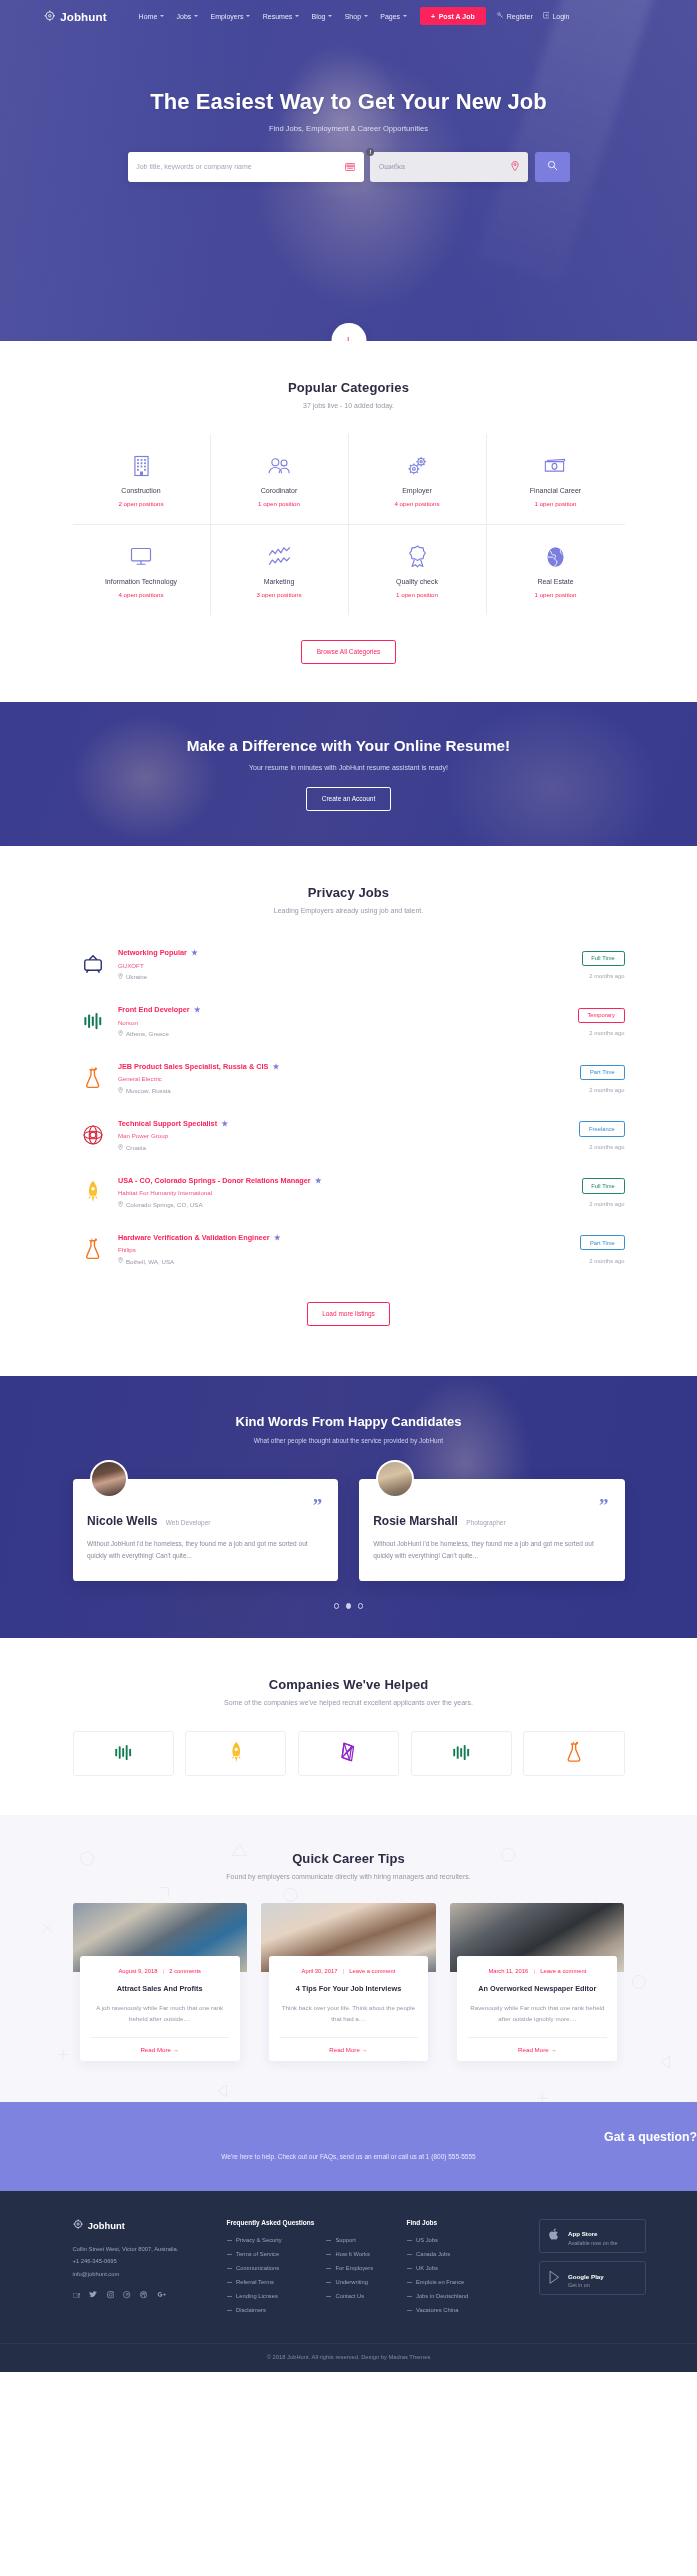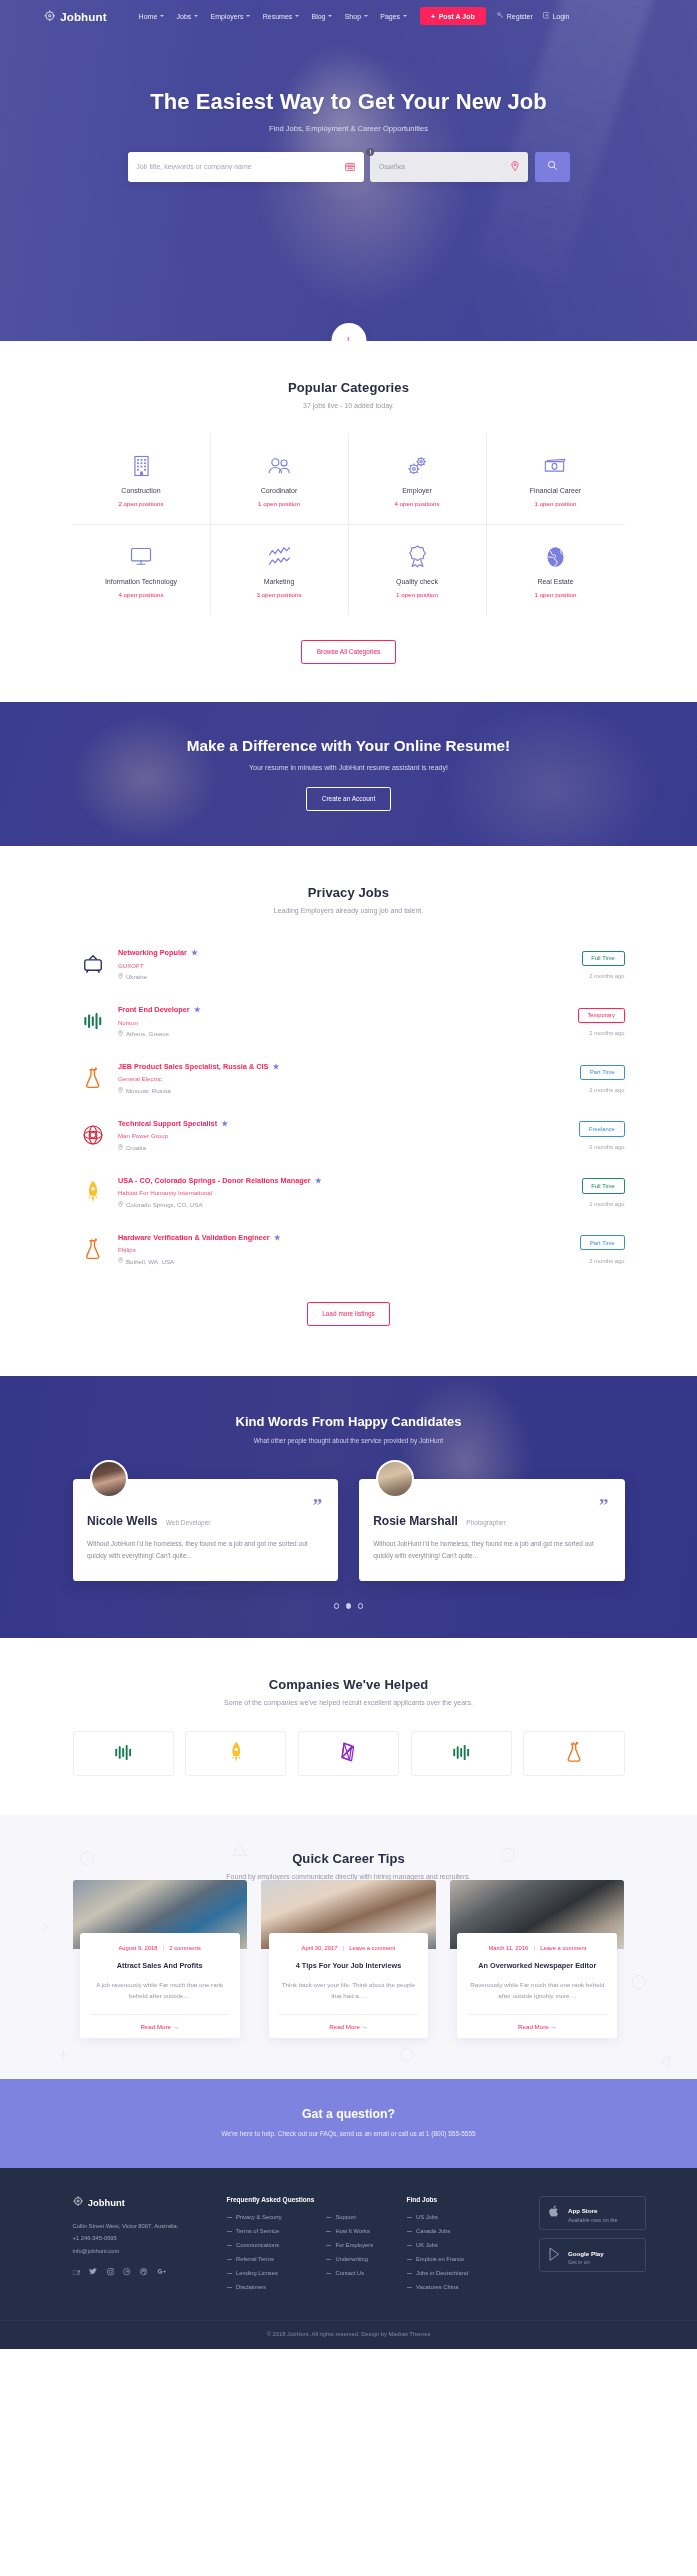--- a/index.html
+++ b/index.html
@@ -211,21 +211,21 @@
     flex:1 1 0; height:45px; background:#fff; border:0.7px solid #eeedf5; border-radius:2.9px;
     display:flex; align-items:center; justify-content:center; cursor:pointer;
   }
 
   
   .blog {
     position:relative; background:#f6f6fb; padding:36px 12px 41px; overflow:hidden;
   }
   .blog-bg { position:absolute; inset:0; opacity:.55; }
   .blog > .container { position:relative; z-index:2; }
-  .posts { display:flex; gap:14.5px; }
+  .posts { display:flex; gap:14.5px; margin-top:23px; }
   .post { flex:1 1 0; cursor:pointer; }
   .post-img { height:69px; border-radius:2.9px 2.9px 0 0; background-size:cover; }
   .pi1{ background:linear-gradient(150deg,#8a98a8 0%,#c9c2b4 28%,#5c6b79 52%,#2f6f9e 70%,#c4b9a6 100%); }
   .pi2{ background:linear-gradient(160deg,#cfd3d6 0%,#e6d3c2 30%,#8a6a55 55%,#d9cdc0 80%,#6f7a82 100%); }
   .pi3{ background:linear-gradient(150deg,#b9b0a6 0%,#5a5f66 30%,#2f3338 55%,#a89c8e 80%,#d6cfc6 100%); }
   .post-card {
     background:#fff; border-radius:2.9px; margin:-16px 7.3px 0; position:relative;
     padding:11.6px 10.2px 0; text-align:center; box-shadow:0 2.9px 11.6px rgba(40,40,90,.07);
   }
   .post-meta { font-size:5.8px; color:#fb2359; }
@@ -234,21 +234,21 @@
   .post-exc { font-size:6.2px; color:#9897a8; line-height:1.9; margin-top:8.7px; }
   .post-more {
     border-top:0.7px solid #efeef5; margin-top:11.6px; padding:8px 0 8.7px;
     font-size:6.2px; color:#fb2359;
   }
 
   
   .qcta {
     background:#7f83e0; text-align:center; padding:28px 0 30.5px;
   }
-  .q-title { color:#fff; font-size:12.3px; font-weight:700; }
+  .q-title { color:#fff; font-size:12.3px; font-weight:700;text-align:right; }
   .q-sub { color:#e8e8fa; font-size:6.5px; margin-top:8.7px; }
 
   
   .footer { background:#252e47; padding:28px 0 0; }
   .footer-grid { display:flex; gap:0; }
   .fcol-brand { flex:0 0 154px; }
   .f-brand { display:flex; align-items:center; gap:5.1px; color:#fff; }
   .f-brand-name { font-size:9.4px; font-weight:700; }
   .f-addr { font-size:5.8px; color:#9aa2b5; line-height:2.1; margin-top:11.6px; }
   .f-social { display:flex; gap:9.4px; margin-top:11.6px; }

